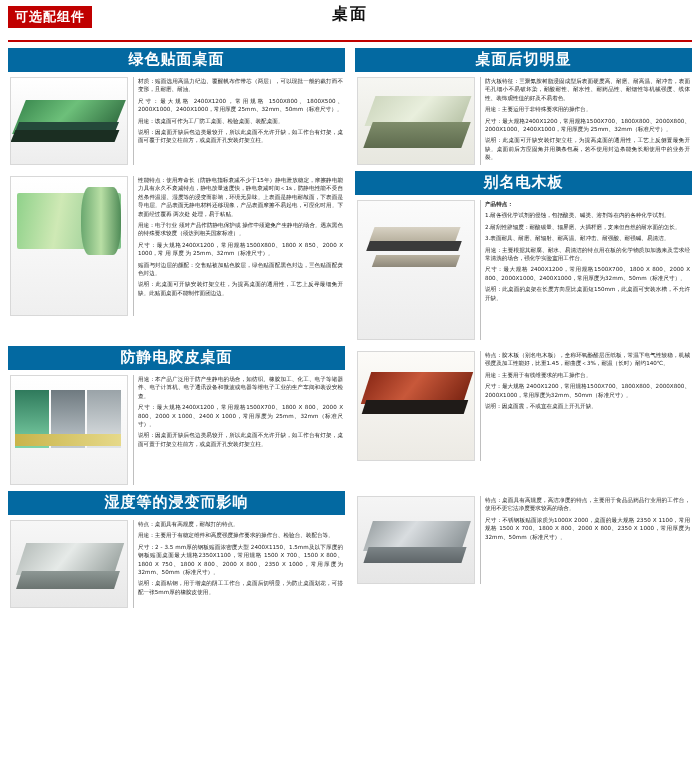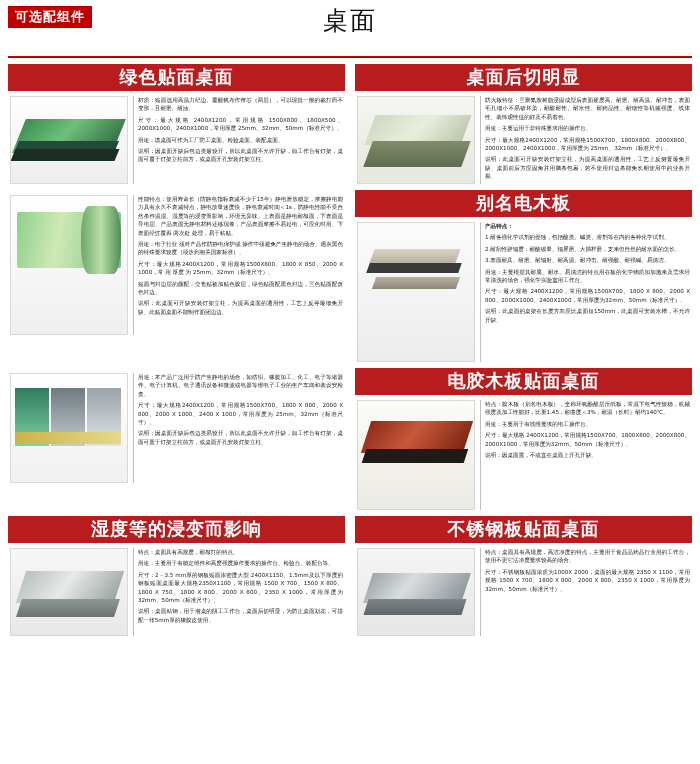--- a/index.html
+++ b/index.html
@@ -11,58 +11,58 @@
   }
   .page {
     position: relative;
     width: 700px; height: 764px;
     background: #fff;
     overflow: hidden;
   }
   
   .header {
     position: relative;
-    height: 58px;
+    height: 42px;
     border-bottom: 2px solid #c00000;
     margin: 0 8px;
   }
   .tag {
     position: absolute;
     left: 0; top: 6px;
     background: #c00000;
     color: #ffffff;
     font-size: 13px;
     letter-spacing: 1px;
     padding: 4px 7px 5px 7px;
     line-height: 1;
     font-weight: bold;
   }
   .page-title {
     position: absolute;
     left: 0; right: 0; top: 4px;
     text-align: center;
-    font-size: 25px;
-    font-weight: normal;
+    font-size: 16px;
+    font-weight: bold;
     color: #111;
     letter-spacing: 2px;
   }
   
   .grid {
     display: grid;
     grid-template-columns: 1fr 1fr;
     column-gap: 10px;
     row-gap: 4px;
     padding: 6px 8px 4px 8px;
   }
   .card { width: 100%; }
   .card-title {
-    background: #b91c1c;
+    background: #0369a1;
     color: #ffffff;
     text-align: center;
-    font-size: 18px;
+    font-size: 15px;
     font-weight: bold;
     letter-spacing: 1px;
     padding: 4px 0 5px 0;
     line-height: 1;
   }
   .card-body {
     display: flex;
     gap: 5px;
     padding: 5px 2px 2px 2px;
   }
@@ -264,37 +264,37 @@
           <p>2.耐刮性辟辐度：耐酸碳量、辐屏磨、大插杆磨，支来但自然的耐水面的怎长。</p>
           <p>3.表面耐具、耐磨、耐辐射、耐高温、耐冲击、耐强酸、耐强碱、易清洁。</p>
           <p>用途：主要根据其耐腐、耐水、易清洁的特点用在板的化学物质加加激来及需求经常清洗的场合，强化学实验室用工作台。</p>
           <p>尺寸：最大规格 2400X1200，常用规格1500X700、1800 X 800、2000 X 800、2000X1000、2400X1000，常用厚度为32mm、50mm（标准尺寸）。</p>
           <p>说明：此桌面的桌架在长度方向应比桌面短150mm，此桌面可安装水槽，不允许开缺。</p>
         </div>
       </div>
     </div>
 
     <div class="card mid">
+      <div class="card-title">防静电胶皮桌面</div>
       <div class="card-body">
         <div class="thumb t-mats">
           <div class="ph m1"></div>
             <div class="ph m2"></div>
             <div class="ph m3"></div>
             <div class="ph band"></div>
         </div>
         <div class="desc">
           <p>用途：本产品广泛用于防产生静电的场合，如纺织、橡胶加工、化工、电子等诸器件、电子计算机、电子通讯设备和微波或电器等维电子工业的生产车间和装设安检查。</p>
           <p>尺寸：最大规格2400X1200，常用规格1500X700、1800 X 800、2000 X 800、2000 X 1000、2400 X 1000，常用厚度为 25mm、32mm（标准尺寸）。</p>
           <p>说明：因桌面开缺后包边类易较开，所以此桌面不允许开缺，如工作台有灯架，桌面可置于灯架立柱前方，或桌面开孔安装灯架立柱。</p>
         </div>
       </div>
     </div>
 
     <div class="card mid">
-      <div class="card-title">电胶木板贴面桌面</div>
       <div class="card-body">
         <div class="thumb t-red">
           <div class="ph top"></div>
             <div class="ph edge"></div>
         </div>
         <div class="desc">
           <p>特点：胶木板（别名电木板），全称环氧酚醛层压纸板，常温下电气性较稳，机械强度及加工性能好，比重1.45，耐曲度＜3%，耐温（长时）耐约140℃。</p>
           <p>用途：主要用于有线维要求的电工操作台。</p>
           <p>尺寸：最大规格 2400X1200，常用规格1500X700、1800X800、2000X800、2000X1000，常用厚度为32mm、50mm（标准尺寸）。</p>
           <p>说明：因桌面震，不或宜在桌面上开孔开缺。</p>
@@ -312,21 +312,20 @@
         <div class="desc">
           <p>特点：桌面具有高规度，耐敲打的特点。</p>
           <p>用途：主要用于有稳定维件和高度强度操作要求的操作台、检验台、装配台等。</p>
           <p>尺寸：2 - 3.5 mm厚的钢板贴面浓密度大型 2400X1150、1.5mm及以下厚度的钢板贴面桌面最大规格2350X1100，常用规格 1500 X 700、1500 X 800、1800 X 750、1800 X 800、2000 X 800、2350 X 1000，常用厚度为32mm、50mm（标准尺寸）。</p>
           <p>说明：桌面粘钢，用于增桌的阴工工作台，桌面后切明显，为防止桌面划花，可搭配一张5mm厚的橡胶皮使用。</p>
         </div>
       </div>
     </div>
 
     <div class="card">
-      <div class="card-title">不锈钢板贴面桌面</div>
       <div class="card-body">
         <div class="thumb t-ss">
           <div class="ph top"></div>
             <div class="ph edge"></div>
         </div>
         <div class="desc">
           <p>特点：桌面具有高规度，高洁净度的特点，主要用于食品品药品行业用的工作台，使用不更它法净度要求较高的场合。</p>
           <p>尺寸：不锈钢板贴面浓质为1000X 2000，桌面的最大规格 2350 X 1100，常用规格 1500 X 700、1800 X 800、2000 X 800、2350 X 1000，常用厚度为32mm、50mm（标准尺寸）。</p>
         </div>
       </div>

